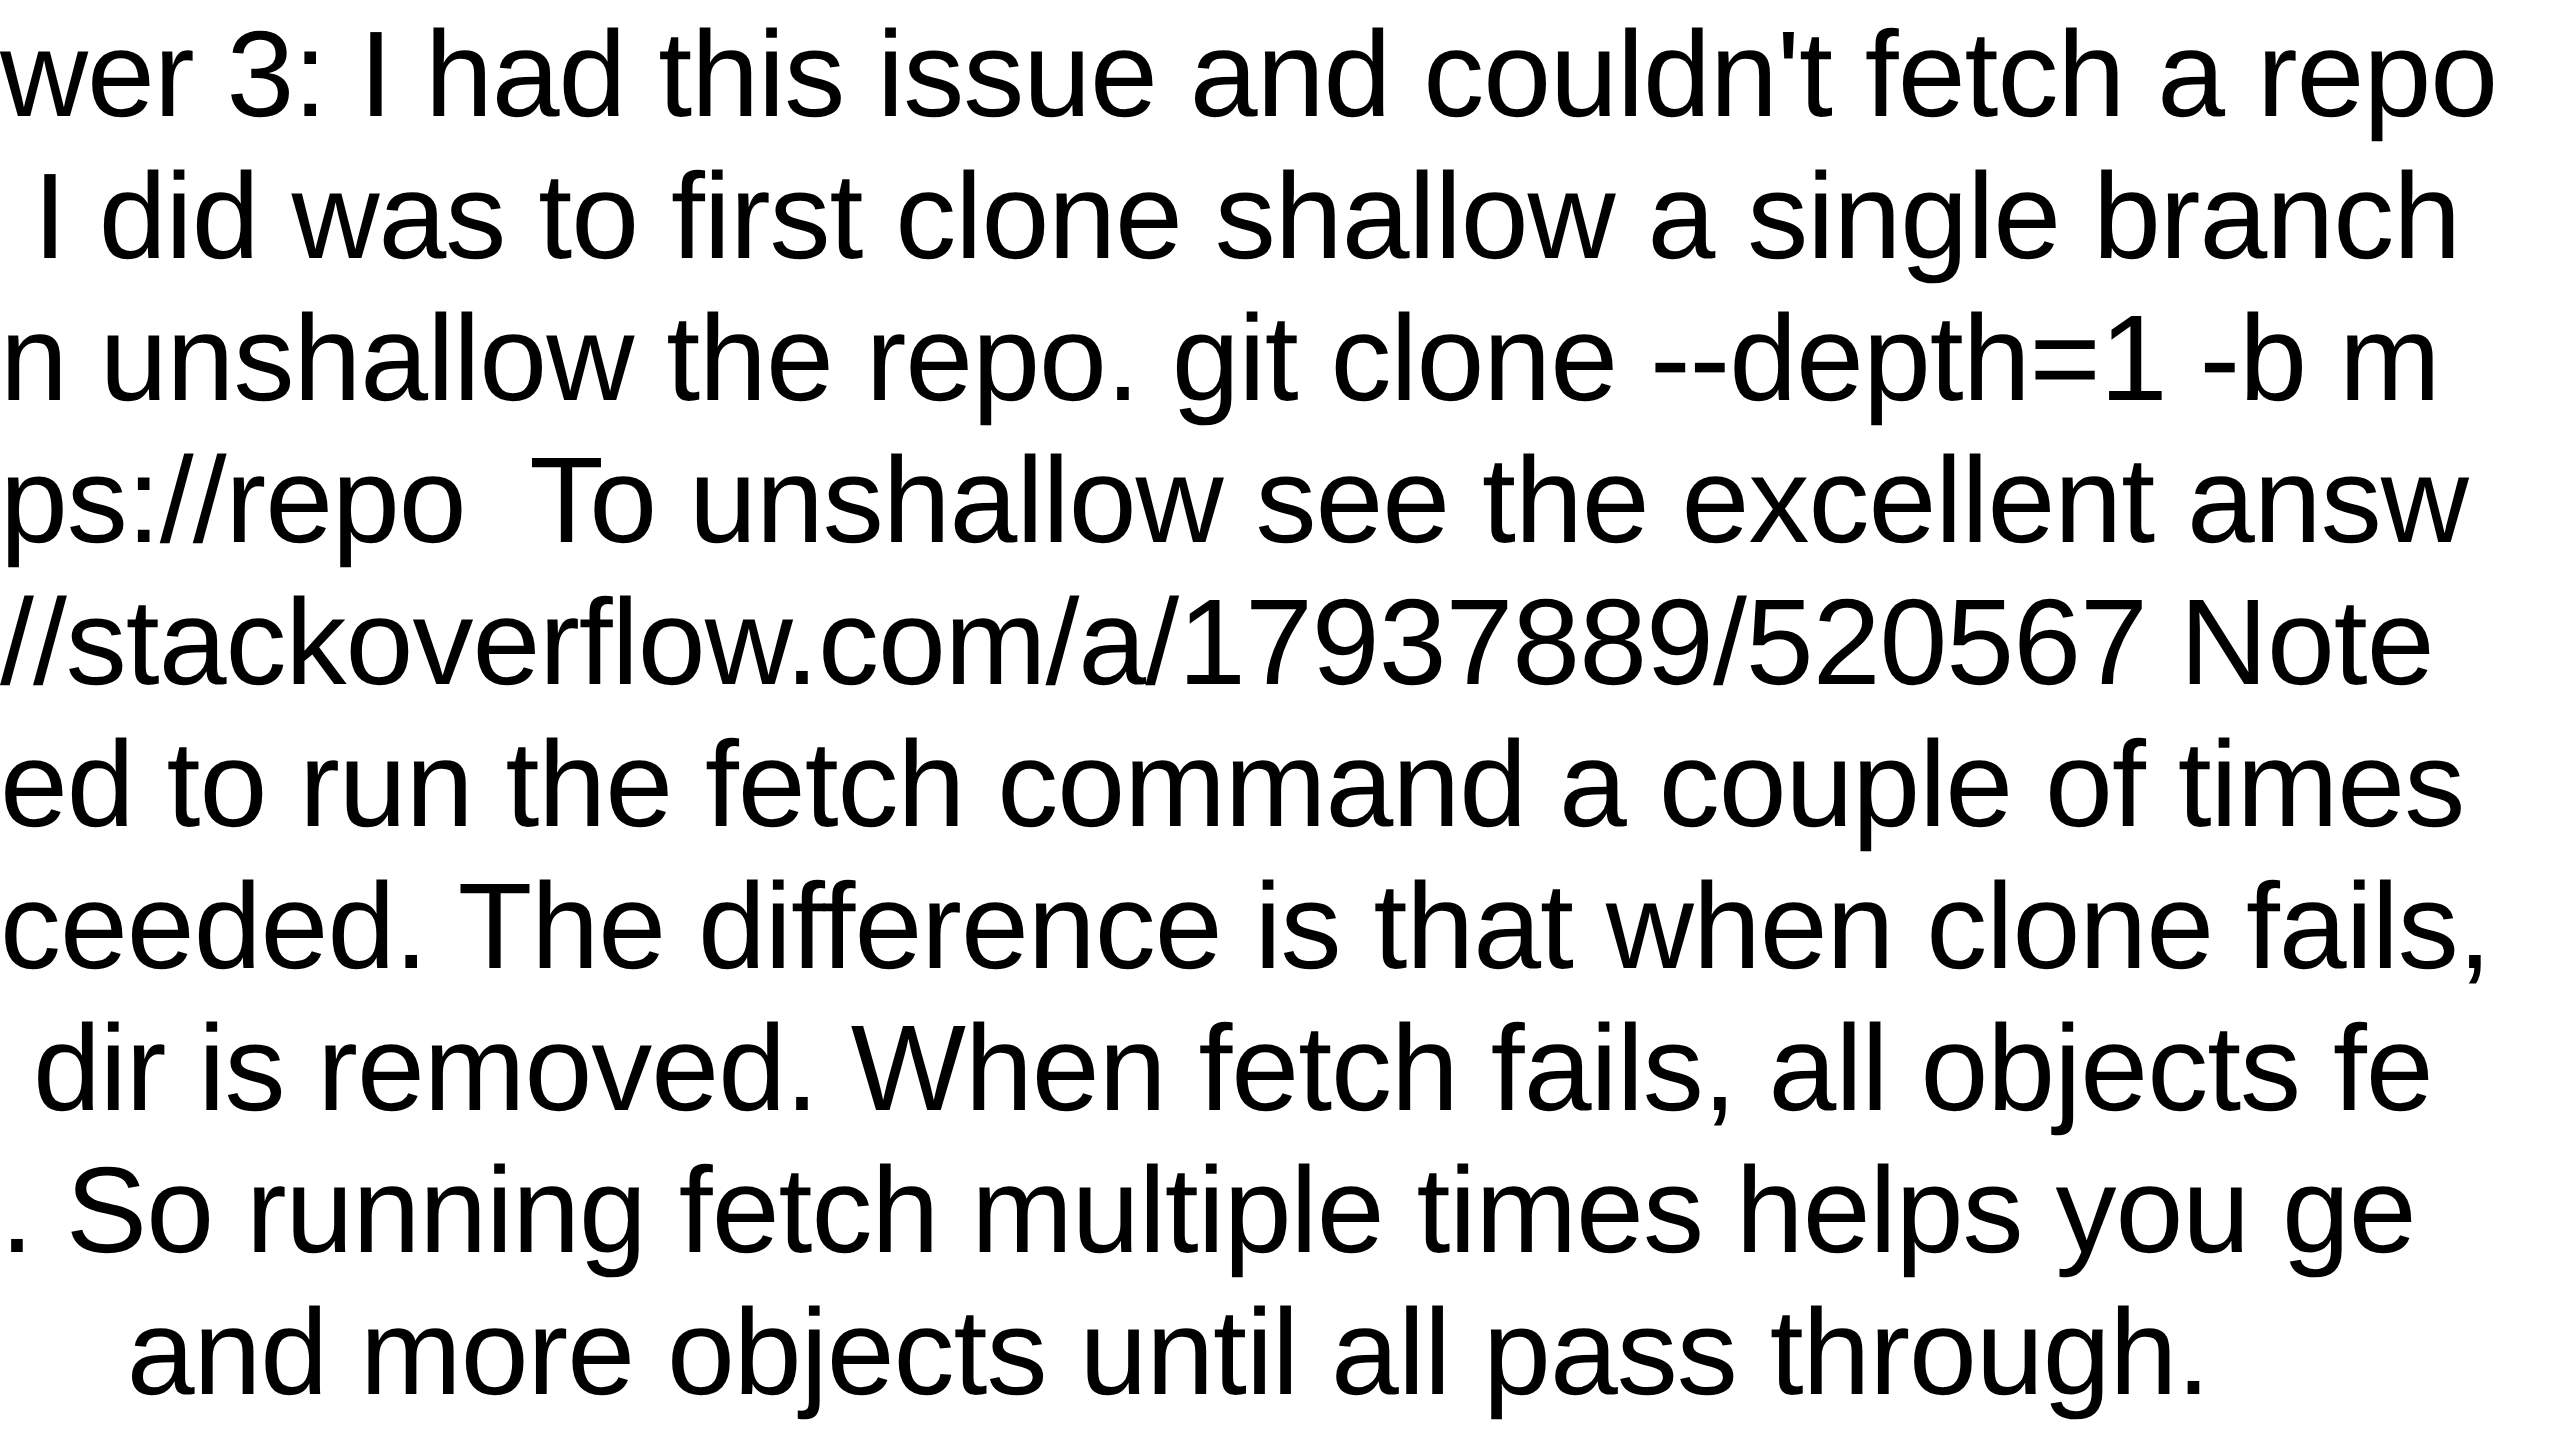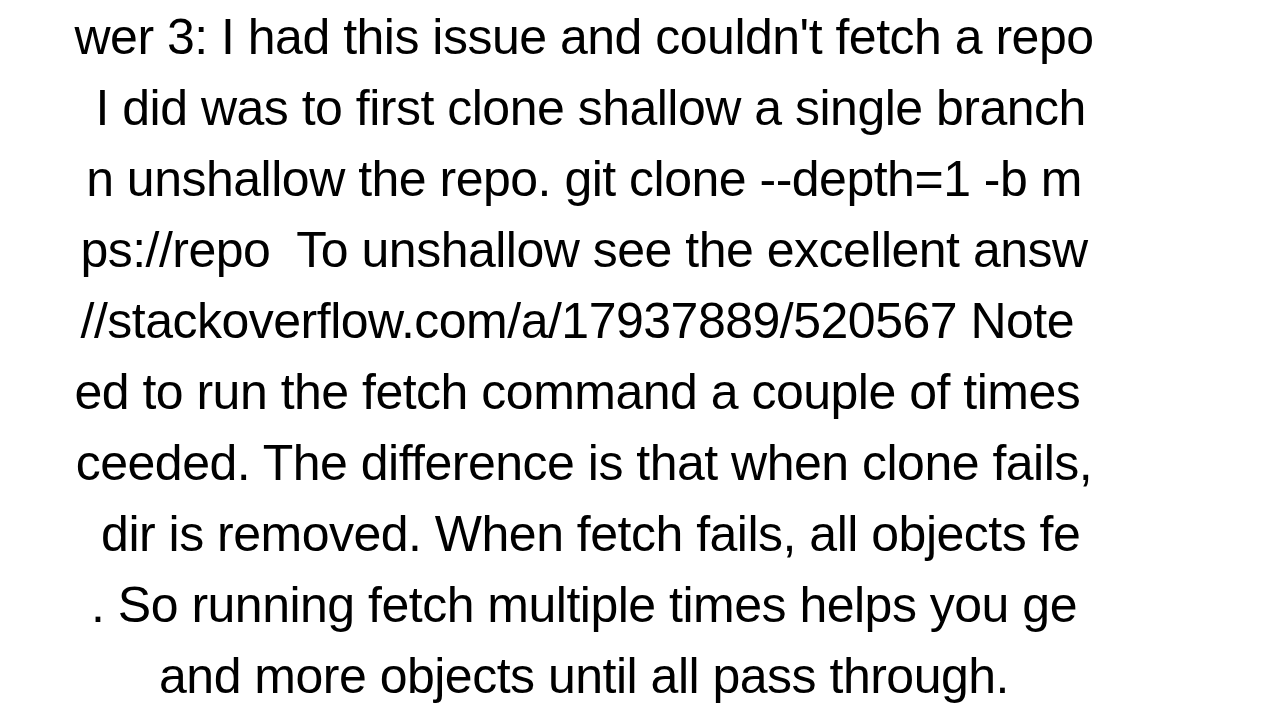--- a/index.html
+++ b/index.html
@@ -5,21 +5,21 @@
   html, body {
     margin: 0;
     padding: 0;
     width: 1280px;
     height: 720px;
     overflow: hidden;
     background: #ffffff;
   }
   .text-block {
     font-family: Arial, Helvetica, sans-serif;
-    font-size: 50px;
+    font-size: 61px;
     line-height: 71px;
     color: #000000;
     text-align: center;
     white-space: pre;
     position: absolute;
     top: 2px;
     left: 0;
     width: 1168px;
     letter-spacing: -0.5px;
   }

